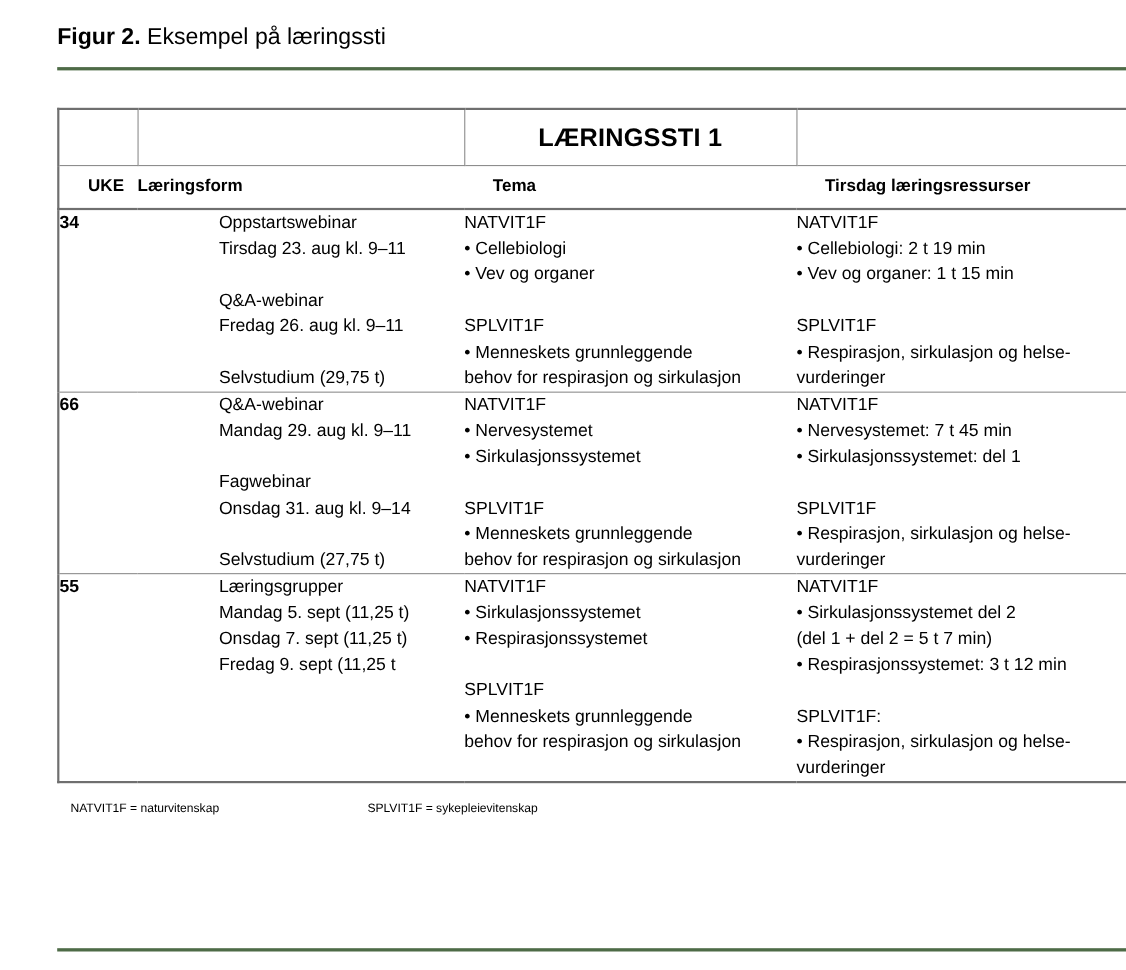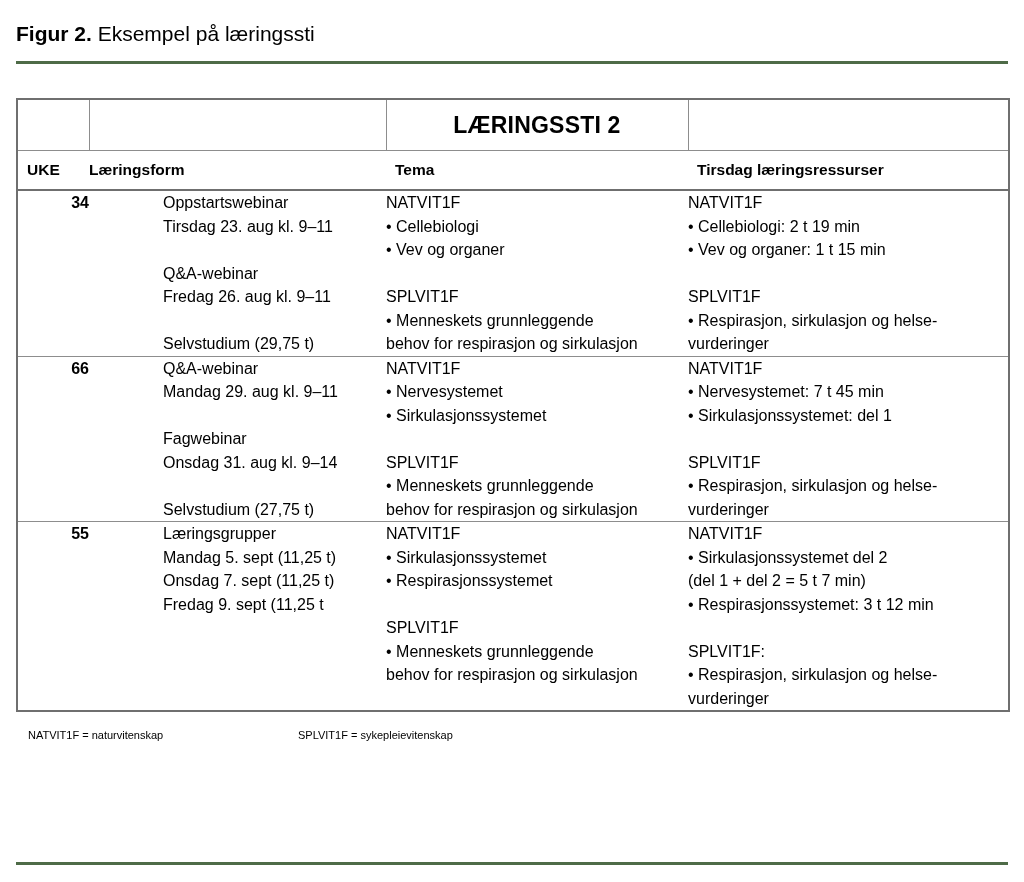--- a/index.html
+++ b/index.html
@@ -13,20 +13,21 @@
     height: 882px;
     font-family: "Liberation Sans", sans-serif;
     color: #000000;
     -webkit-font-smoothing: antialiased;
   }
   .page {
     position: relative;
     width: 932px;
     height: 882px;
     box-sizing: border-box;
+    margin-left: 36px;
   }
 
   
   .caption {
     position: absolute;
     left: 16px;
     top: 20px;
     font-size: 21px;
     line-height: 28px;
     white-space: nowrap;
@@ -102,34 +103,34 @@
     height: 38px;
     border-bottom: 2px solid #6f6f6f;
   }
   .head-row td.first { border-left: 2px solid #6f6f6f; }
   .head-row td.last  { border-right: 2px solid #6f6f6f; }
   .head-cell-text {
     display: block;
     font-size: 15.5px;
     font-weight: bold;
     line-height: 38px;
-    padding-left: 9px;
+    padding-left: 26px;
   }
   .head-cell-text.centered {
     padding-left: 0;
   }
 
   
   .body-row td {
     border-bottom: 1px solid #8d8d8d;
     padding: 14px 11px 16px 11px;
     font-size: 16px;
     line-height: 23.5px;
   }
-  .body-row td.first { border-left: 2px solid #6f6f6f; text-align: right; }
+  .body-row td.first { border-left: 2px solid #6f6f6f; }
   .body-row td.last  { border-right: 2px solid #6f6f6f; }
   .body-row.last-body td { border-bottom: 2px solid #6f6f6f; }
 
   .week-number {
     font-weight: bold;
     font-size: 16px;
   }
   .cell-lines {
     display: block;
     white-space: pre-wrap;
@@ -175,21 +176,21 @@
         <col class="c-form">
         <col class="c-tema">
         <col class="c-res">
       </colgroup>
       <tbody>
 
         <tr class="banner-row">
           <td class="banner-blank-a"></td>
           <td class="banner-blank-b"></td>
           <td class="banner-title">
-            <span class="banner-title-text">LÆRINGSSTI 2</span>
+            <span class="banner-title-text">LÆRINGSSTI 1</span>
           </td>
           <td class="banner-blank-c"></td>
         </tr>
 
         <tr class="head-row">
           <td class="first">
             <span class="head-cell-text">UKE</span>
           </td>
           <td>
             <span class="head-cell-text centered">Læringsform</span>

